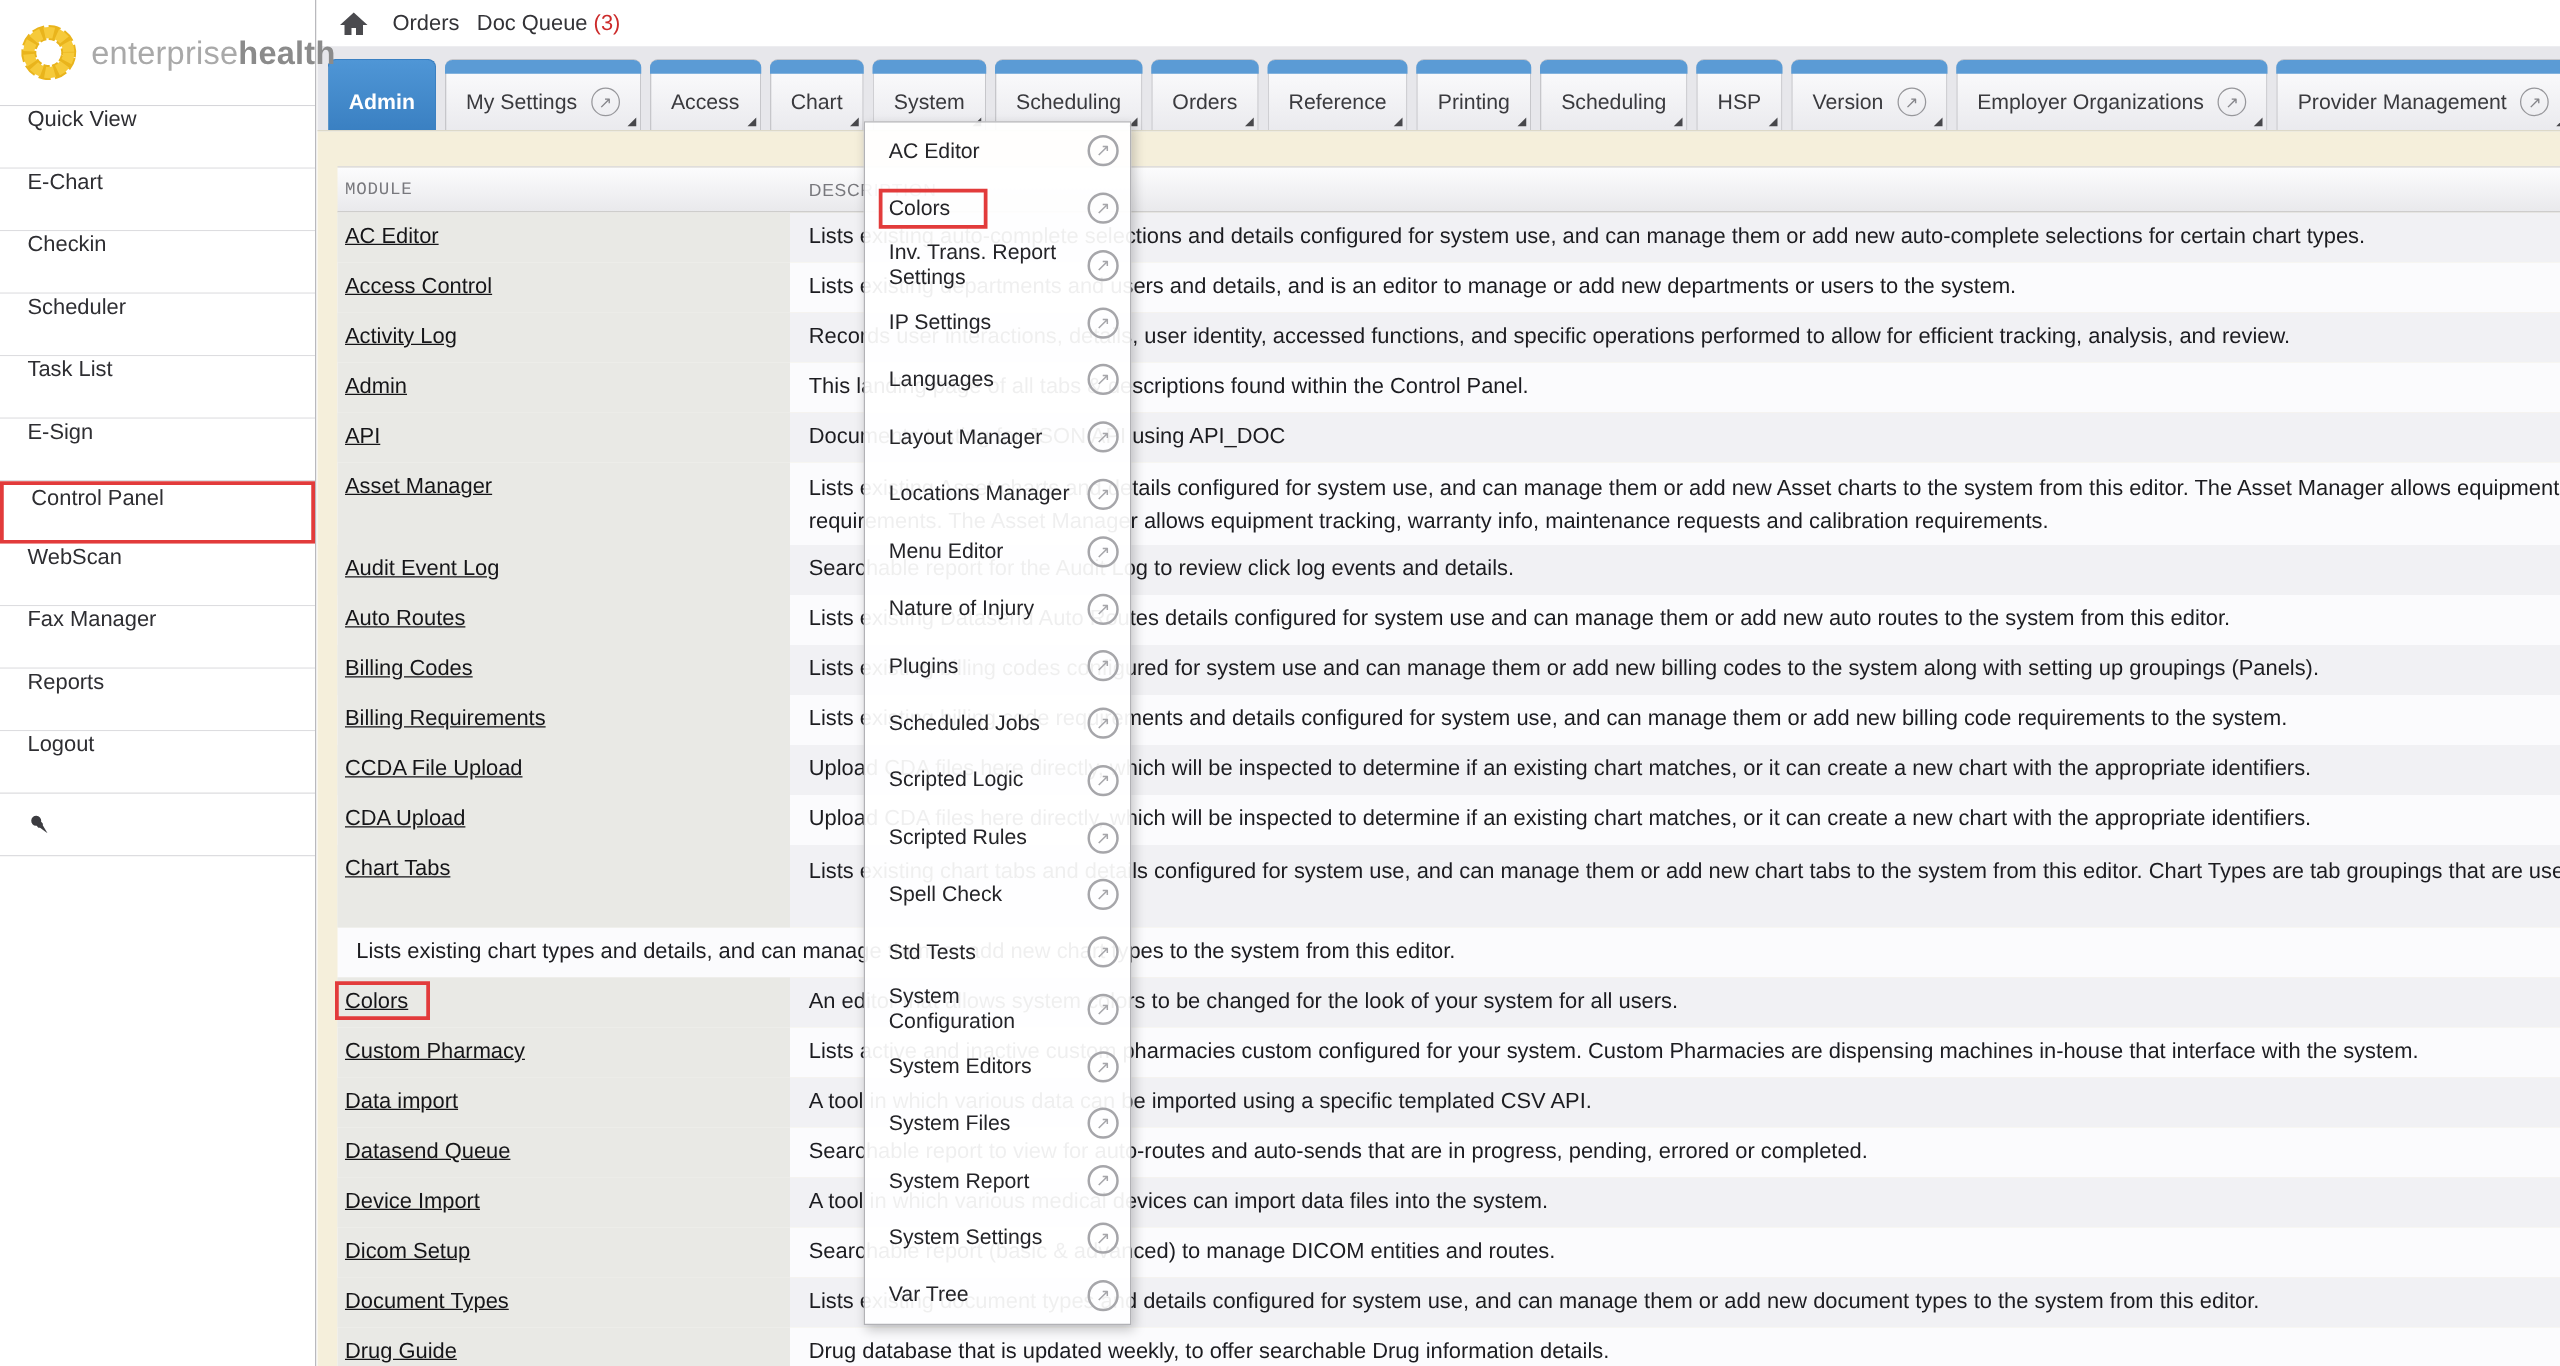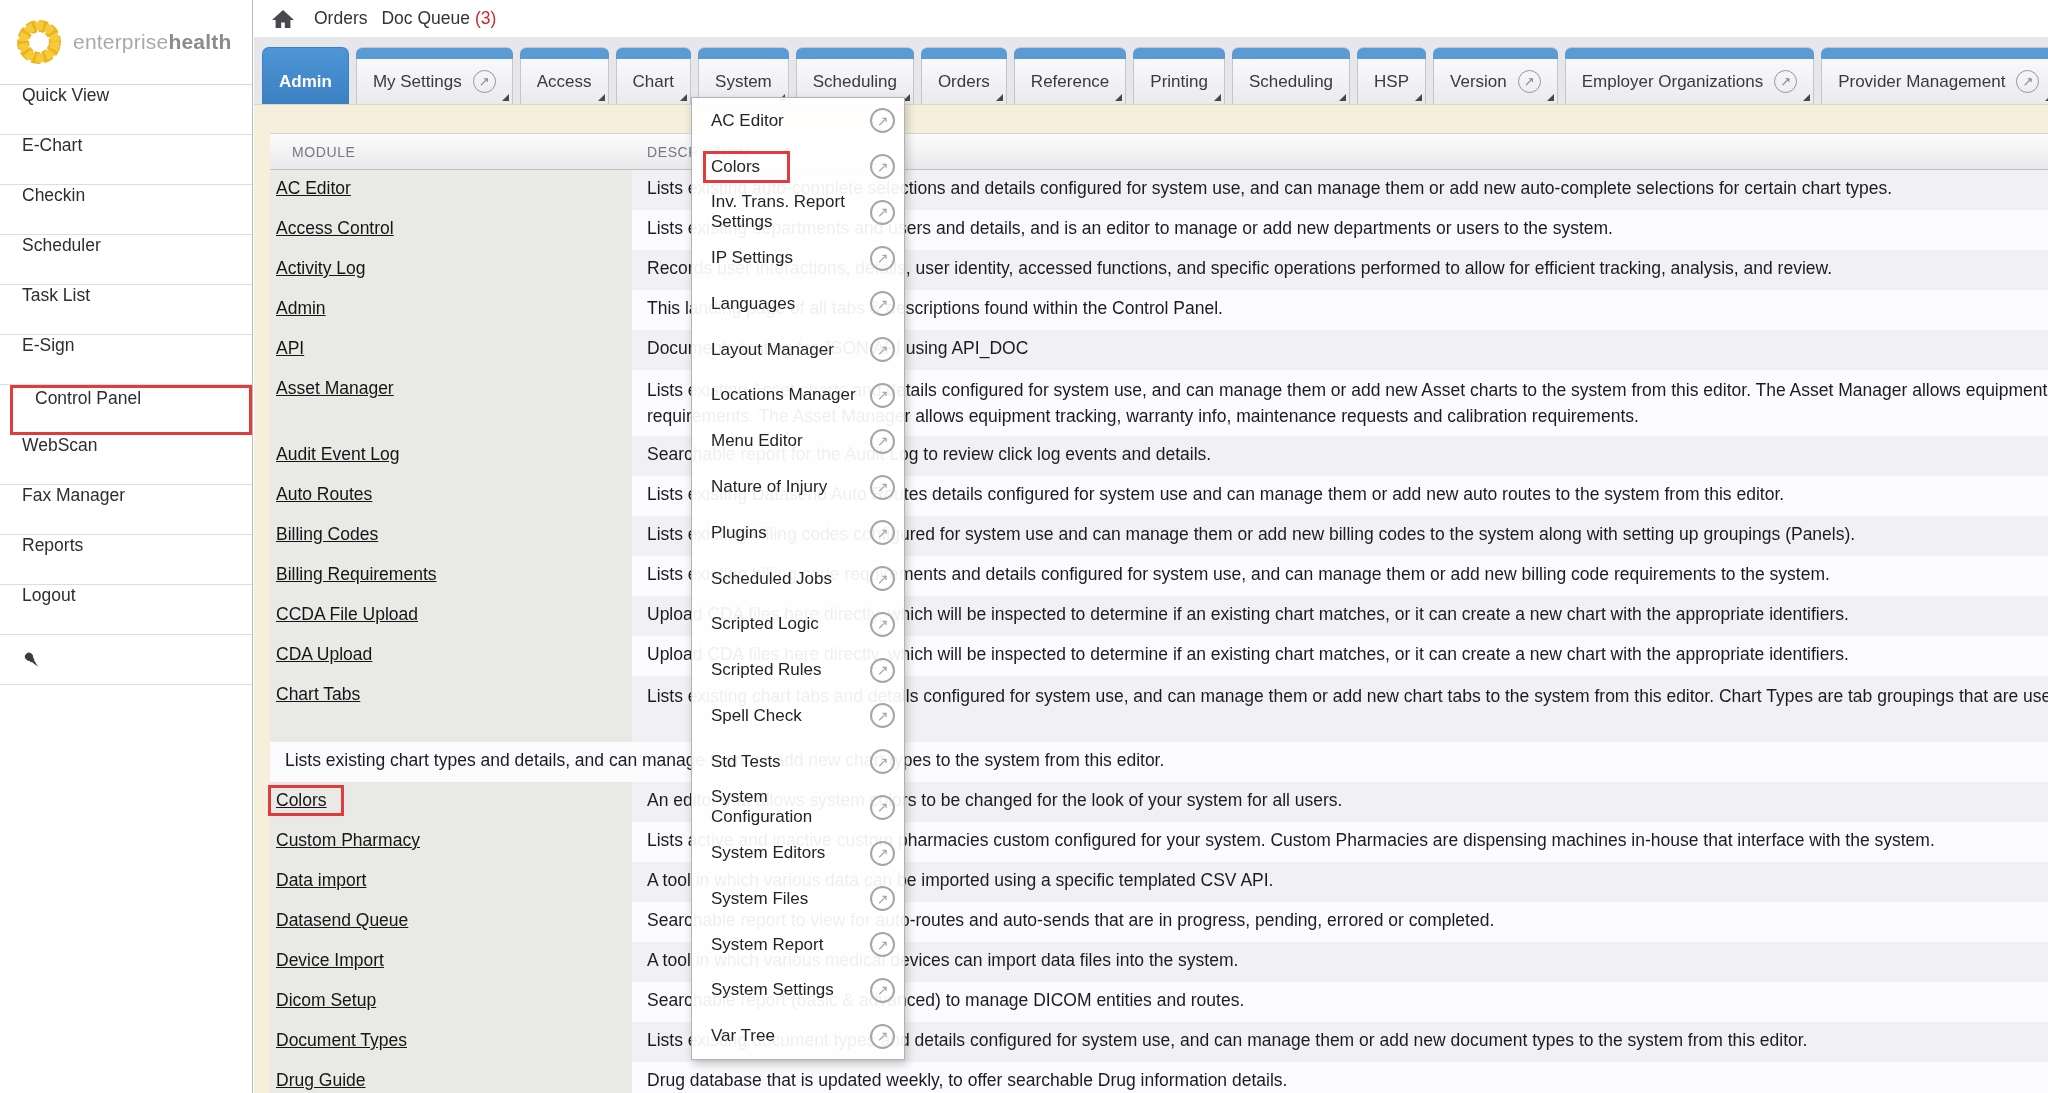--- a/index.html
+++ b/index.html
@@ -2,24 +2,24 @@
 <html><head>
 <meta charset="utf-8">
 <style>
   * { margin:0; padding:0; box-sizing:border-box; }
   html,body { width:2048px; height:1093px; overflow:hidden; }
   body { position:relative; font-family:"Liberation Sans","DejaVu Sans",sans-serif; background:#fff; color:#2b2b2f; }
 
   
   .sidebar { position:absolute; left:0; top:0; width:253px; height:1093px; background:#fff; border-right:1px solid #b9b9bd; z-index:30; }
   .logo { height:85px; border-bottom:1px solid #d6d6da; display:flex; align-items:center; padding-left:12px; gap:7px; cursor:pointer; }
-  .brand { font-size:21px; color:#a9a9a9; letter-spacing:.2px; }
+  .brand { font-size:26px; color:#a9a9a9; letter-spacing:.2px; }
   .brand b { color:#8b8b8b; font-weight:bold; }
   .side-item { height:50px; display:flex; align-items:flex-start; padding-left:22px; font-size:17.5px; color:#2e2e32; border-bottom:1px solid #dddde0; cursor:pointer; background:#fff; }
-  .side-item.boxed { border:3px solid #e23b3b;margin-left:10px; }
+  .side-item.boxed { border:3px solid #e23b3b; }
   .pin-row { height:50px; border-bottom:1px solid #dddde0; display:flex; align-items:center; padding-left:22px; }
 
   
   .topbar { position:absolute; left:254px; top:0; width:1794px; height:37px; background:#fff; display:flex; align-items:center; padding-left:16px; z-index:10; }
   .home-btn { width:26px; height:26px; display:flex; align-items:center; justify-content:center; cursor:pointer; margin-right:18px; }
   .crumb { font-size:17.5px; color:#333337; margin-right:14px; cursor:pointer; }
   .crumb .count { color:#cc2a2a; }
 
   
   .tabbar { position:absolute; left:254px; top:37px; width:1794px; height:68px; background:#e7e7eb; border-bottom:1px solid #dcd8c8; display:flex; align-items:flex-end; padding-left:8px; gap:7px; overflow:hidden; z-index:10; }
@@ -29,21 +29,21 @@
   .tab.active .cap { background:transparent; }
   .popout, .menu-arrow { border-radius:50%; display:flex; align-items:center; justify-content:center; }
   .popout { width:23px; height:23px; border:1px solid #97979b; color:#85858a; font-size:13px; margin-left:11px; cursor:pointer; }
   .corner { position:absolute; right:3px; bottom:3px; width:0; height:0; border-left:7px solid transparent; border-bottom:7px solid #48484c; }
   .tab.partial { width:112px; }
 
   
   .content { position:absolute; left:254px; top:105px; width:1794px; height:988px; background:#f5efdb; overflow:hidden; z-index:5; }
   .mod-table { position:absolute; left:16px; top:28px; width:2300px; }
   .thead { height:37px; background:linear-gradient(#fcfcfd,#e9e9ec); border-top:1px solid #d8d8db; border-bottom:1px solid #c2c2c6; display:flex; align-items:center; font-size:14px; color:#78787d; letter-spacing:.6px; }
-  .th-module { width:362px; padding-left:22px; }
+  .th-module { width:362px; padding-left:6px;font-family:Liberation Mono, monospace; }
   .th-desc { padding-left:15px; }
   .row { display:flex; min-height:40px; background:#fbfbfd; }
   .rows > div:nth-of-type(odd) { background:#f1f1f4; }
   .cell-module { flex:0 0 362px; padding:8px 0 0 6px; background:#e9e9e5; font-size:17.5px; }
   .cell-module a { color:#151518; text-decoration:underline; cursor:pointer; }
   .cell-desc { flex:1; padding:8px 0 0 15px; font-size:17.5px; color:#1c1c20; white-space:nowrap; overflow:hidden; }
   .row.tall { min-height:66px; }
   .row.tall .cell-desc { white-space:normal; line-height:26px; padding-top:7px; max-height:66px; }
   .mod-boxed { display:inline-block; border:3px solid #e23b3b; padding:2px 14px 2px 5px; margin:-5px 0 0 -8px; }
 

